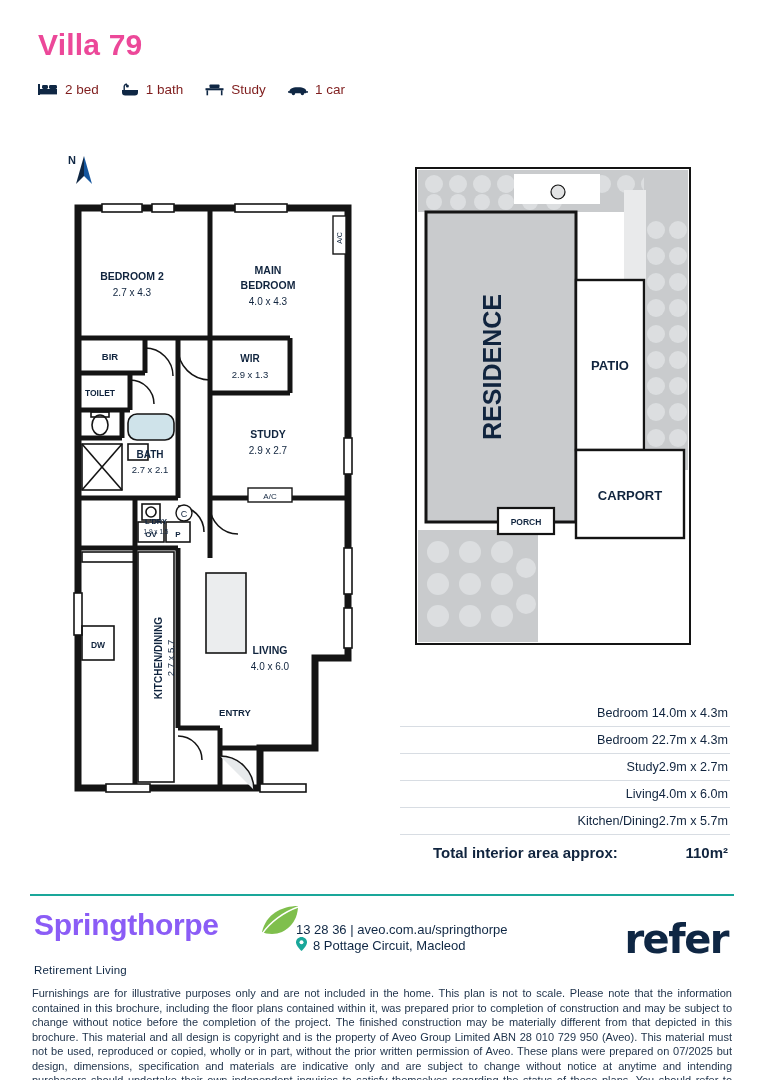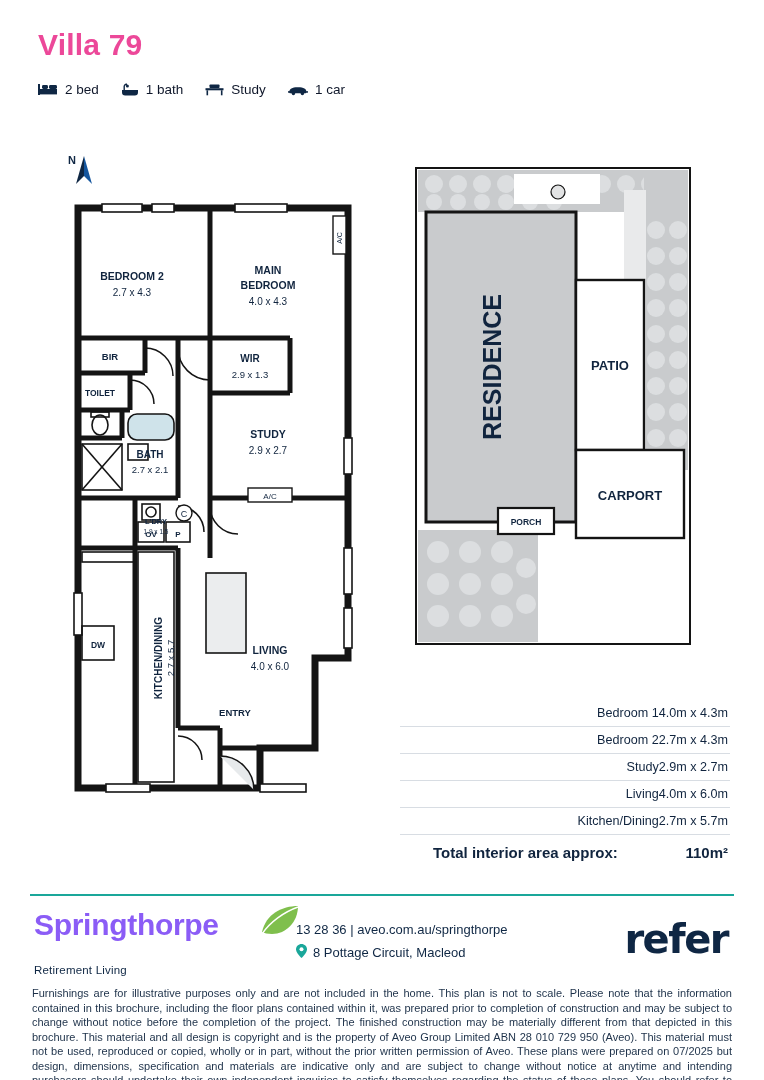--- a/index.html
+++ b/index.html
@@ -15,21 +15,21 @@
   .page { position: relative; width:764px; height:1080px; }
 
   
   .title {
     position:absolute; left:38px; top:28px;
     font-size:30px; font-weight:bold; letter-spacing:0.2px; color:#ec4899;
   }
   .specs {
     position:absolute; left:38px; top:82px;
     display:flex; align-items:flex-end; gap:22px;
-    font-size:13.5px; color:#0f172a;
+    font-size:13.5px; color:#7f1d1d;
   }
   .spec { display:flex; align-items:center; gap:7px; }
   .spec .lbl { font-size:13.5px; }
   .spec svg { display:block; }
 
   
   .plan { position:absolute; left:0; top:130px; width:764px; height:700px; }
 
   .compass { position:absolute; left:62px; top:22px; width:46px; height:46px; }
 
@@ -67,21 +67,21 @@
   }
   .brand .sub {
     font-size:11.5px; color:#0f2744; margin-top:24px; letter-spacing:0.2px;
   }
   .leaf { position:absolute; left:222px; top:-6px; }
 
   .contact {
     position:absolute; left:296px; top:922px; font-size:13px; color:#0f2744;
   }
   .contact .line1 { font-weight:normal; }
-  .contact .line2 { margin-top:7px; display:flex; align-items:center; gap:6px; }
+  .contact .line2 { display:flex; align-items:center; gap:6px; }
 
   .aveo {
     position:absolute; right:36px; top:916px;
     font-size:40px; font-weight:bold; color:#0f2744; letter-spacing:-1.5px;
     font-family:"DejaVu Sans", sans-serif;
   }
 
   .disclaimer {
     position:absolute; left:32px; top:986px; width:700px;
     font-size:11px; line-height:1.32; color:#1d3149; text-align:justify;

